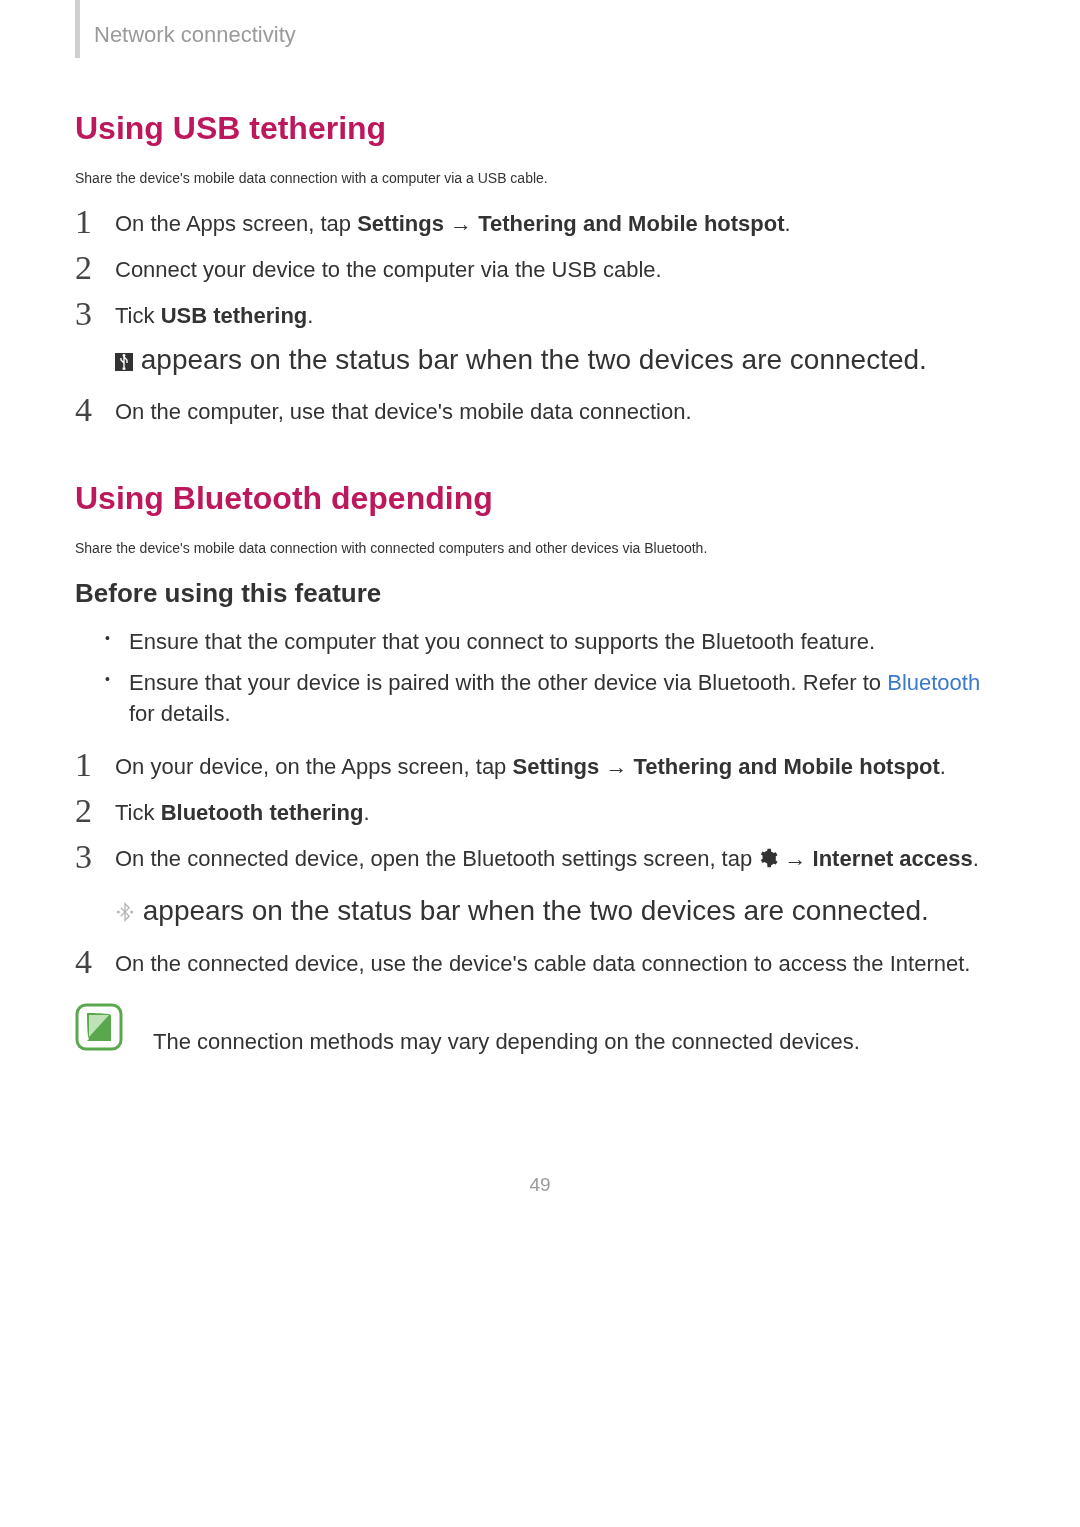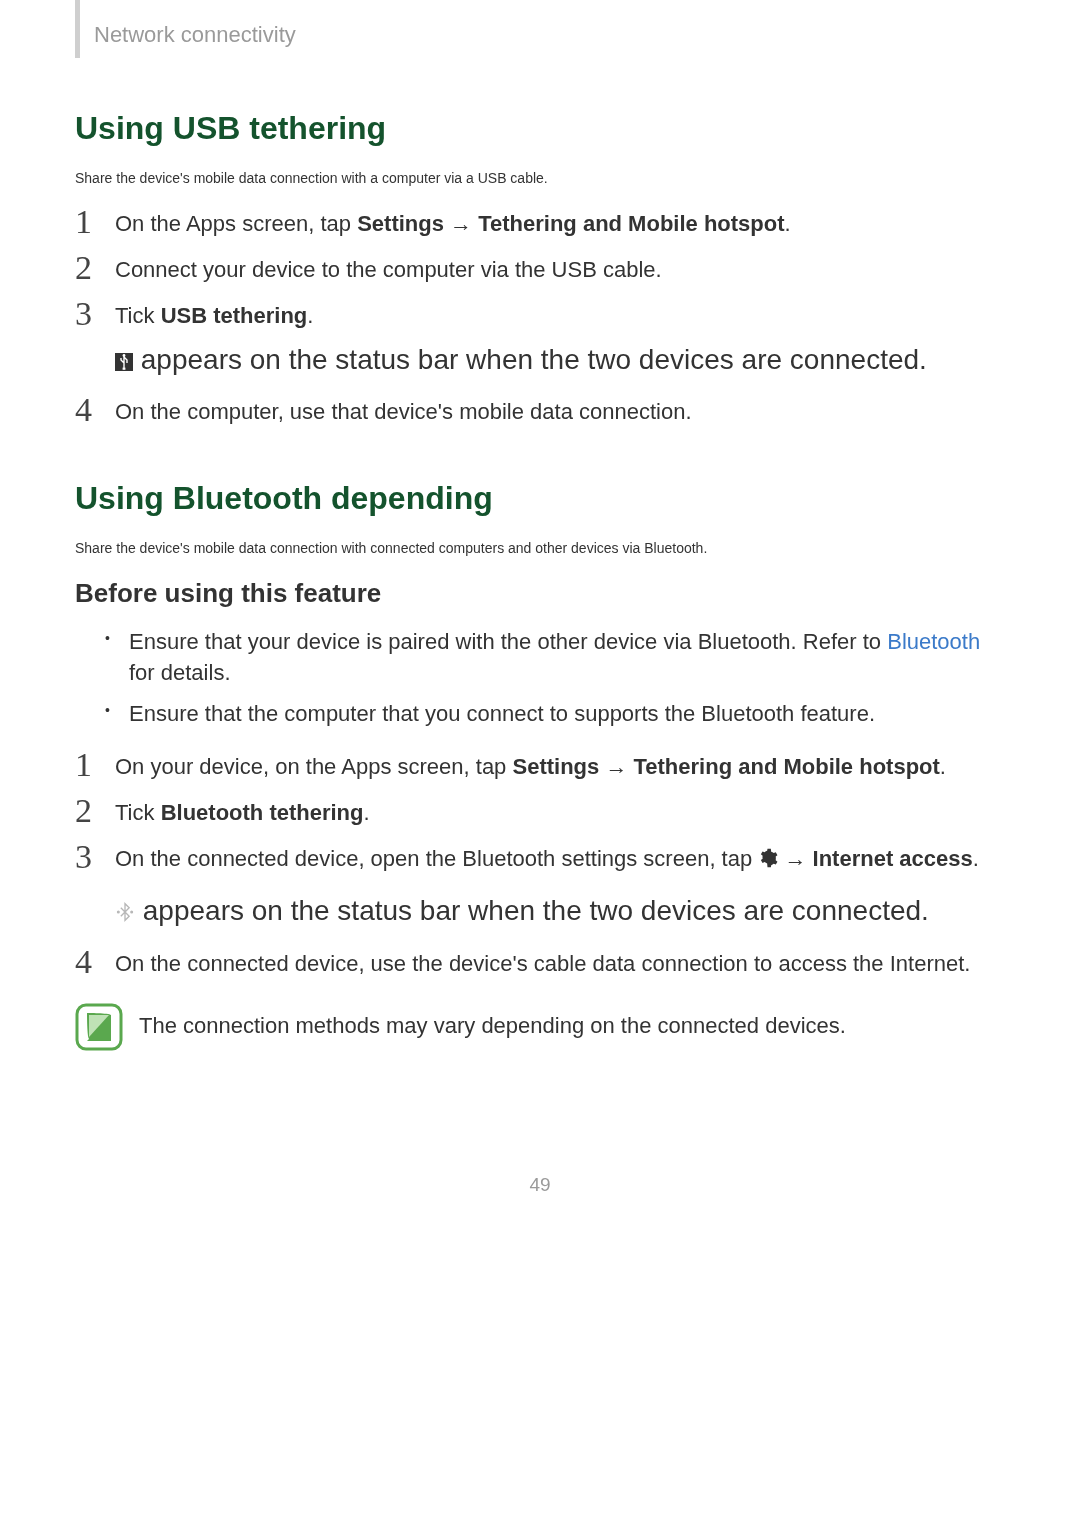--- a/index.html
+++ b/index.html
@@ -30,21 +30,21 @@
     font-size: 22px;
     color: #9a9a9a;
     font-weight: 400;
   }
   .content {
     padding-top: 90px;
   }
   .h2 {
     font-size: 32px;
     font-weight: 700;
-    color: #14532d;
+    color: #be185d;
     margin-bottom: 22px;
   }
   .para {
     font-size: 14px;
     color: #333333;
     line-height: 1.35;
     margin-bottom: 20px;
   }
   .steps {
     list-style: none;
@@ -107,23 +107,23 @@
     top: 2px;
     font-size: 14px;
     color: #333333;
   }
   .icon-inline {
     display: inline-block;
     vertical-align: -2px;
   }
   .note-row {
     display: flex;
-    align-items: flex-start;
+    align-items: flex-end;
     margin-top: 10px;
-    gap: 16px;
+    gap: 30px;
   }
   .note-icon {
     flex: 0 0 48px;
   }
   .note-text {
     font-size: 22px;
     color: #333333;
     padding-top: 10px;
   }
   .page-number {
@@ -184,24 +184,24 @@
 
     <div class="section-gap"></div>
 
     <h2 class="h2">Using Bluetooth depending</h2>
     <p class="para">Share the device's mobile data connection with connected computers and other devices via Bluetooth.</p>
 
     <h3 class="h3">Before using this feature</h3>
 
     <ul class="bullets">
       <li>
+        <span>Ensure that the computer that you connect to supports the Bluetooth feature.</span>
+      </li>
+      <li>
         <span>Ensure that your device is paired with the other device via Bluetooth. Refer to </span><span class="link">Bluetooth</span><span> for details.</span>
-      </li>
-      <li>
-        <span>Ensure that the computer that you connect to supports the Bluetooth feature.</span>
       </li>
     </ul>
 
     <ol class="steps">
       <li class="step">
         <div class="step-num">1</div>
         <div class="step-body">
           <span>On your device, on the Apps screen, tap </span><span class="bold">Settings</span><span> → </span><span class="bold">Tethering and Mobile hotspot</span><span>.</span>
         </div>
       </li>

